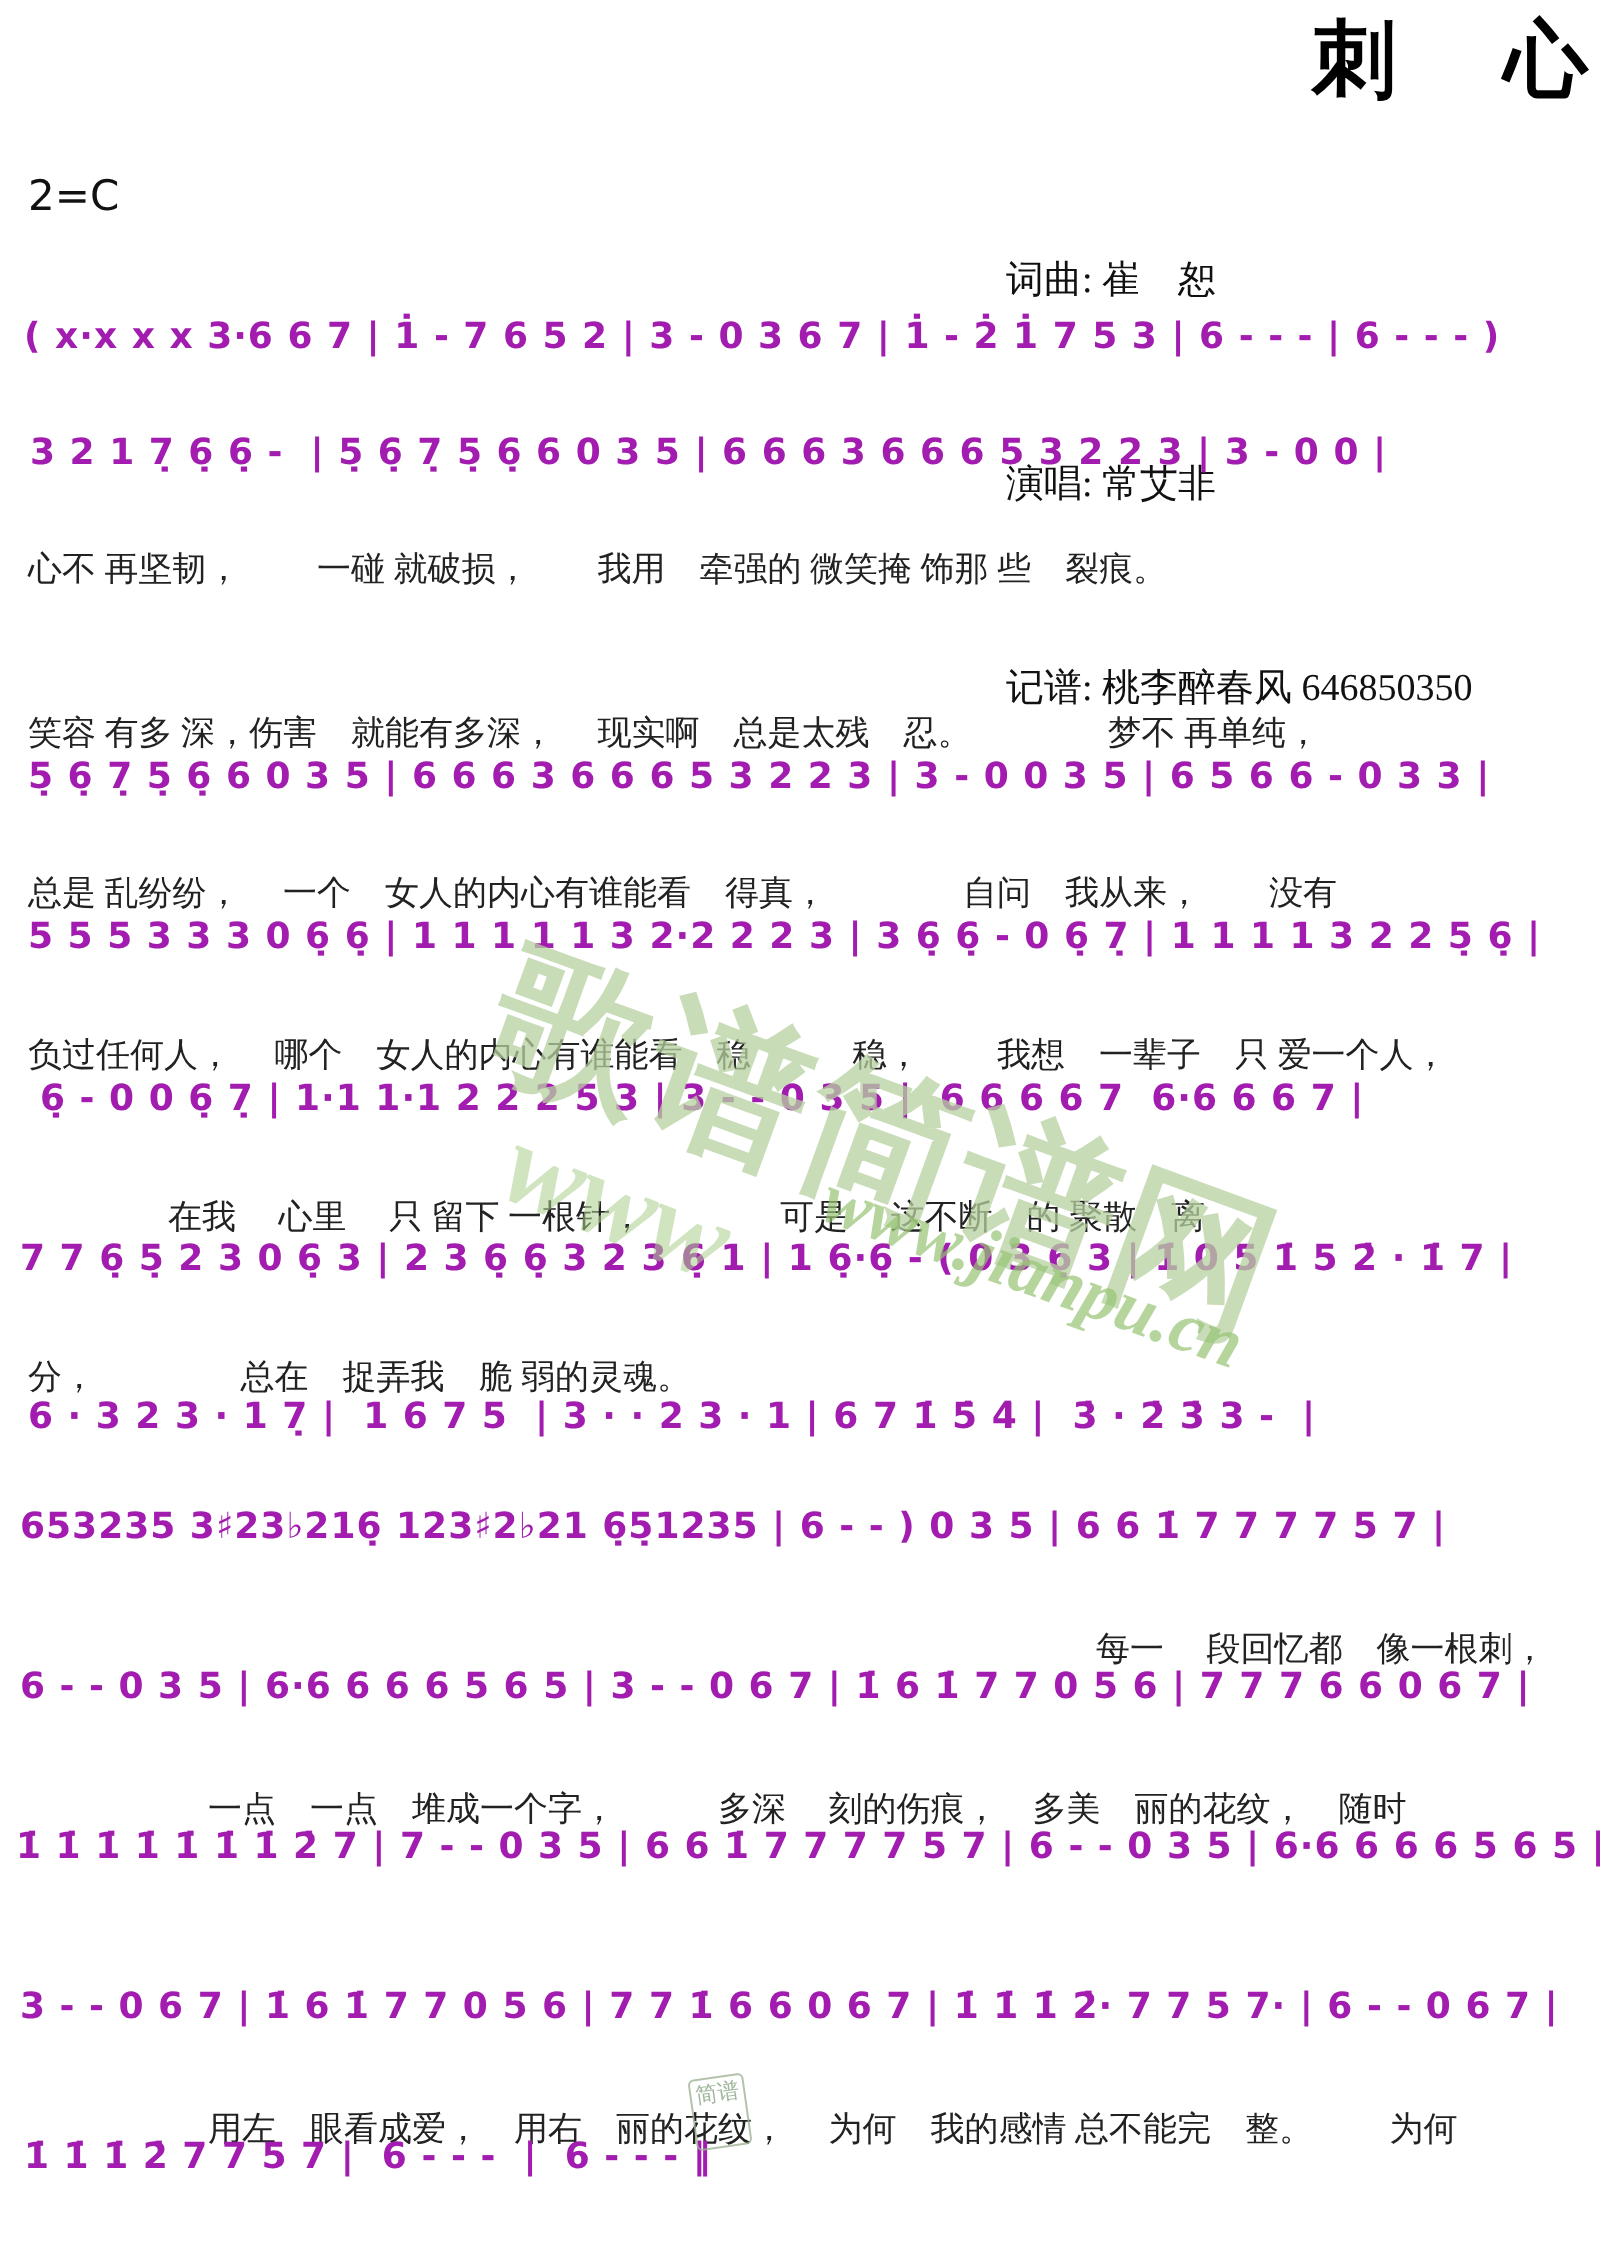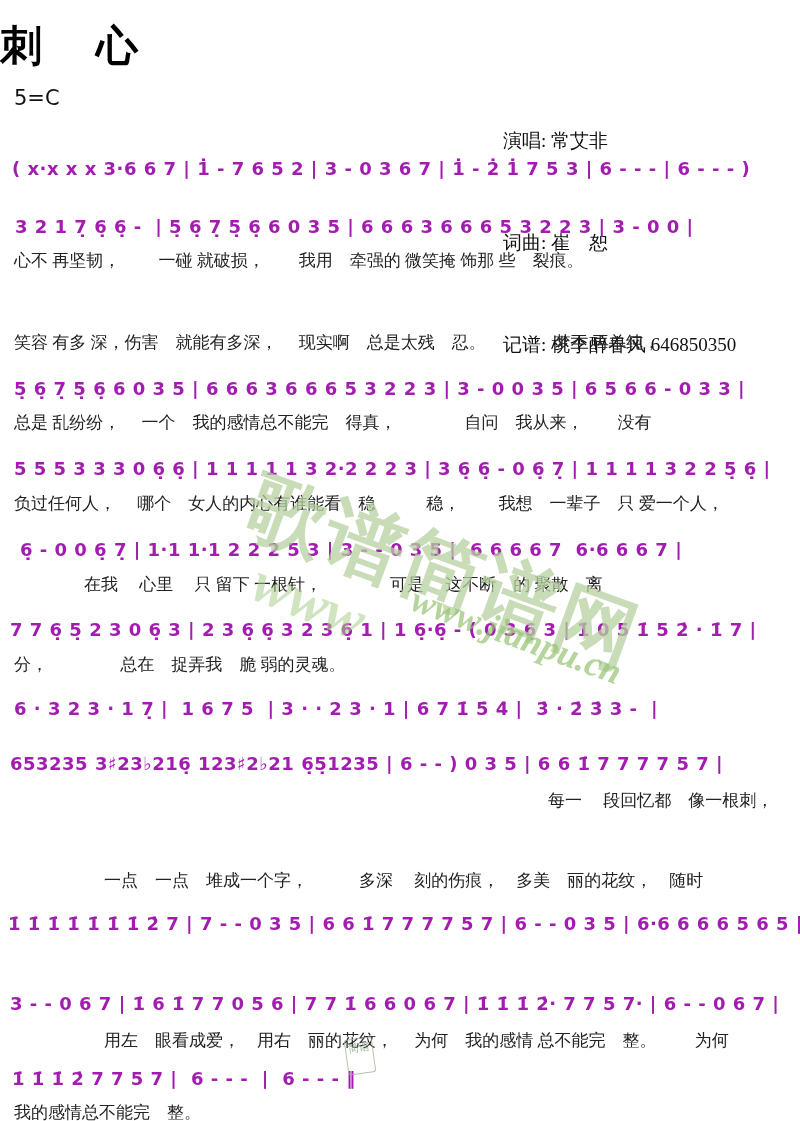--- a/index.html
+++ b/index.html
@@ -6,22 +6,22 @@
   .page{
     position:relative;
     width:800px;height:1121px;
     background:#ffffff;
     margin:0 auto;
     overflow:hidden;
     font-family:"Liberation Serif",serif;
     color:#1a1a1a;
   }
   .title{
-    position:absolute;top:18px;left:0;width:100%;
-    text-align:left;
+    position:absolute;top:2px;left:0;width:100%;
+    text-align:right;
     font-size:42px;font-weight:bold;
     letter-spacing:6px;
     font-family:"Liberation Serif",serif;
     color:#000;
   }
   .key-sig{
     position:absolute;top:86px;left:14px;
     font-size:21px;
     font-family:"DejaVu Sans",sans-serif;
     color:#111;
@@ -40,20 +40,21 @@
     white-space:pre;
     color:#a21caf;
     z-index:1;
   }
   .lyrics{
     position:absolute;
     font-size:17px;
     white-space:pre;
     color:#222;
     z-index:1;
+    margin-top:24px;
   }
   .watermark-brand{
     position:absolute;top:452px;left:268px;
     font-size:80px;font-weight:bold;
     letter-spacing:2px;
     color:rgba(183,208,160,0.75);
     transform:rotate(20deg);
     transform-origin:left top;
     z-index:2;pointer-events:none;
     white-space:pre;
@@ -86,56 +87,57 @@
     z-index:1;
   }
 </style>
 </head>
 <body>
 
 <div class="page">
 
   <div class="title">刺　心</div>
 
-  <div class="key-sig">5=C</div>
+  <div class="key-sig">2=C</div>
 
   <div class="credits">
+    <div>词曲: 崔　恕</div>
     <div>演唱: 常艾非</div>
-    <div>词曲: 崔　恕</div>
     <div>记谱: 桃李醉春风 646850350</div>
   </div>
 
   <div class="watermark-brand">歌谱简谱网</div>
   <div class="watermark-www">www</div>
   <div class="watermark-url">www.jianpu.cn</div>
 
   <div class="notation" style="top:158px;left:12px">( x·x x x 3·6 6 7 | 1̇ - 7 6 5 2 | 3 - 0 3 6 7 | 1̇ - 2̇ 1̇ 7 5 3 | 6 - - - | 6 - - - )</div>
 
   <div class="notation" style="top:216px;left:15px">3 2 1 7̣ 6̣ 6̣ -  | 5̣ 6̣ 7̣ 5̣ 6̣ 6 0 3 5 | 6 6 6 3 6 6 6 5 3 2 2 3 | 3 - 0 0 |</div>
   <div class="lyrics" style="top:249px;left:14px">心不 再坚韧，　　 一碰 就破损，　　我用　牵强的 微笑掩 饰那 些　裂痕。</div>
 
   <div class="lyrics" style="top:331px;left:14px">笑容 有多 深，伤害　就能有多深，　 现实啊　总是太残　忍。　　　　梦不 再单纯，</div>
 
   <div class="notation" style="top:378px;left:14px">5̣ 6̣ 7̣ 5̣ 6̣ 6 0 3 5 | 6 6 6 3 6 6 6 5 3 2 2 3 | 3 - 0 0 3 5 | 6 5 6 6 - 0 3 3 |</div>
-  <div class="lyrics" style="top:411px;left:14px">总是 乱纷纷，　 一个　我的感情总不能完　得真，　　　　自问　我从来，　　没有</div>
+  <div class="lyrics" style="top:411px;left:14px">总是 乱纷纷，　 一个　女人的内心有谁能看　得真，　　　　自问　我从来，　　没有</div>
 
   <div class="notation" style="top:458px;left:14px">5 5 5 3 3 3 0 6̣ 6̣ | 1 1 1 1 1 3 2·2 2 2 3 | 3 6̣ 6̣ - 0 6̣ 7̣ | 1 1 1 1 3 2 2 5̣ 6̣ |</div>
   <div class="lyrics" style="top:492px;left:14px">负过任何人，　 哪个　女人的内心有谁能看　稳　　　稳，　　 我想　一辈子　只 爱一个人，</div>
 
   <div class="notation" style="top:539px;left:20px">6̣ - 0 0 6̣ 7̣ | 1·1 1·1 2 2 2 5 3 | 3 - - 0 3 5 |  6 6 6 6 7  6·6 6 6 7 |</div>
   <div class="lyrics" style="top:573px;left:84px">在我　 心里　 只 留下 一根针，　　　　可是　 这不断　的 聚散　离</div>
 
   <div class="notation" style="top:619px;left:10px">7 7 6̣ 5̣ 2 3 0 6̣ 3 | 2 3 6̣ 6̣ 3 2 3 6̣ 1 | 1 6̣·6̣ - ( 0 3 6̣ 3 | 1̇ 0 5 1̇ 5 2̇ · 1̇ 7 |</div>
   <div class="lyrics" style="top:653px;left:14px">分，　　　　 总在　捉弄我　脆 弱的灵魂。</div>
 
   <div class="notation" style="top:698px;left:14px">6 · 3 2 3 · 1 7̣ |  1 6 7 5  | 3 · · 2 3 · 1 | 6 7 1̇ 5̇ 4̇ |  3̇ · 2̇ 3̇ 3 -  |</div>
 
   <div class="notation" style="top:753px;left:10px">653235 3♯23♭216̣ 123♯2♭21 6̣5̣1235 | 6 - - ) 0 3 5 | 6 6 1̇ 7 7 7 7 5 7 |</div>
   <div class="lyrics" style="top:789px;left:548px">每一　 段回忆都　像一根刺，</div>
 
+  <div class="notation" style="top:833px;left:10px">6 - - 0 3 5 | 6·6 6 6 6 5 6 5 | 3 - - 0 6 7 | 1̇ 6 1̇ 7 7 0 5 6 | 7 7 7 6 6 0 6 7 |</div>
   <div class="lyrics" style="top:869px;left:104px">一点　一点　堆成一个字，　　　多深　 刻的伤痕，　多美　丽的花纹，　随时</div>
 
   <div class="notation" style="top:913px;left:8px">1̇ 1̇ 1̇ 1̇ 1̇ 1̇ 1̇ 2̇ 7 | 7 - - 0 3 5 | 6 6 1̇ 7 7 7 7 5 7 | 6 - - 0 3 5 | 6·6 6 6 6 5 6 5 |</div>
 
   <div class="notation" style="top:993px;left:10px">3 - - 0 6 7 | 1̇ 6 1̇ 7 7 0 5 6 | 7 7 1̇ 6 6 0 6 7 | 1̇ 1̇ 1̇ 2̇· 7 7 5 7· | 6 - - 0 6 7 |</div>
   <div class="lyrics" style="top:1029px;left:104px">用左　眼看成爱，　用右　丽的花纹，　 为何　我的感情 总不能完　整。　　 为何</div>
 
   <div class="notation" style="top:1068px;left:12px">1̇ 1̇ 1̇ 2̇ 7 7 5 7 |  6 - - -  |  6 - - - ‖</div>
   <div class="lyrics" style="top:1101px;left:14px">我的感情总不能完　整。</div>
 

